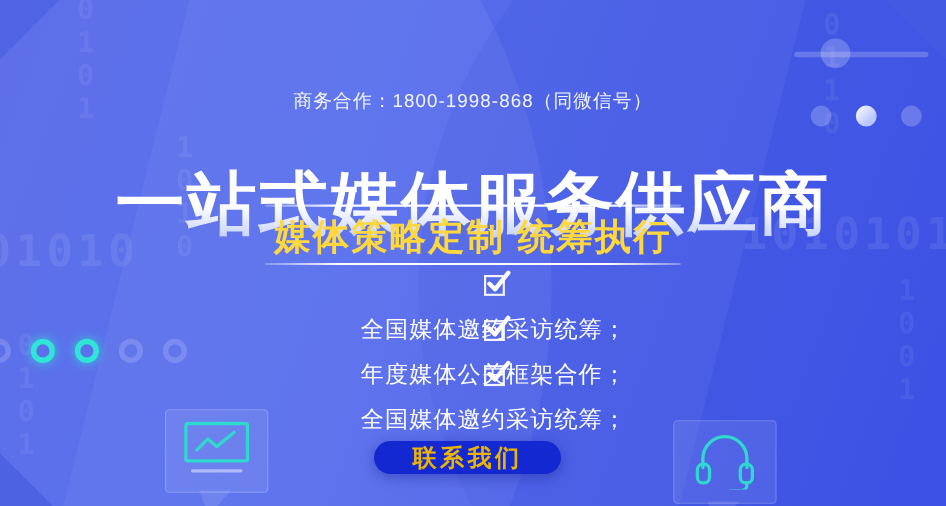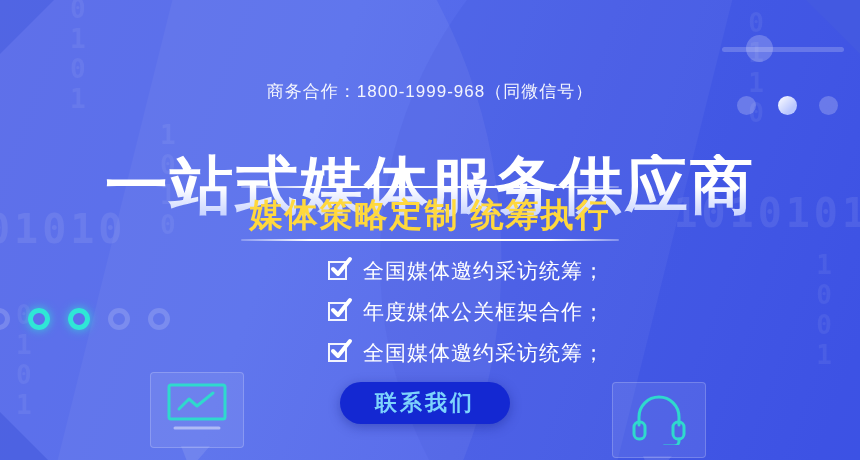--- a/index.html
+++ b/index.html
@@ -242,20 +242,21 @@
   .features {
     position: absolute;
     left: 328px;
     top: 250px;
   }
   .feature {
     display: flex;
     align-items: center;
     height: 41px;
     gap: 16px;
+    flex-direction: column;
   }
   .checkbox-icon {
     position: relative;
     width: 19px;
     height: 19px;
     flex: 0 0 19px;
     border: 2px solid rgba(255,255,255,0.92);
     box-sizing: border-box;
   }
   .checkbox-icon svg {
@@ -267,27 +268,27 @@
     font-size: 21px;
     font-weight: 500;
     letter-spacing: 1px;
     color: #ffffff;
     white-space: nowrap;
   }
 
   .cta-button {
     position: absolute;
     left: 340px;
-    top: 382px;
+    top: 401px;
     width: 170px;
-    height: 42px;
+    height: 30px;
     border-radius: 21px;
     background: #1428d2;
     border: none;
-    color: #7dd3fc;
+    color: #eab308;
     font-family: inherit;
     font-size: 22px;
     font-weight: 900;
     letter-spacing: 3px;
     cursor: pointer;
     box-shadow: 0 3px 12px rgba(10,20,120,0.35);
   }
 </style>
 </head>
 <body>
@@ -339,21 +340,21 @@
 
   <div class="bubble headset">
     <svg width="60" height="52" viewBox="0 0 60 52" fill="none">
       <path d="M10 32 V24 a20 20 0 0 1 40 0 v8" stroke="#2fd9cd" stroke-width="3" fill="none" stroke-linecap="round"></path>
       <rect x="5" y="29" width="11" height="17" rx="5" stroke="#2fd9cd" stroke-width="3" fill="none"></rect>
       <rect x="44" y="29" width="11" height="17" rx="5" stroke="#2fd9cd" stroke-width="3" fill="none"></rect>
       <path d="M50 46 v2 a5 5 0 0 1 -5 5 h-10" stroke="#2fd9cd" stroke-width="3" fill="none" stroke-linecap="round"></path>
     </svg>
   </div>
 
-  <div class="contact-line">商务合作：1800-1999-968（同微信号）</div>
+  <div class="contact-line">商务合作：1800-1998-868（同微信号）</div>
 
   <h1 class="headline">一站式媒体服务供应商</h1>
 
   <div class="subtitle-block">
     <div class="rule"></div>
     <div class="subtitle">媒体策略定制 统筹执行</div>
     <div class="rule"></div>
   </div>
 
   <div class="features">

